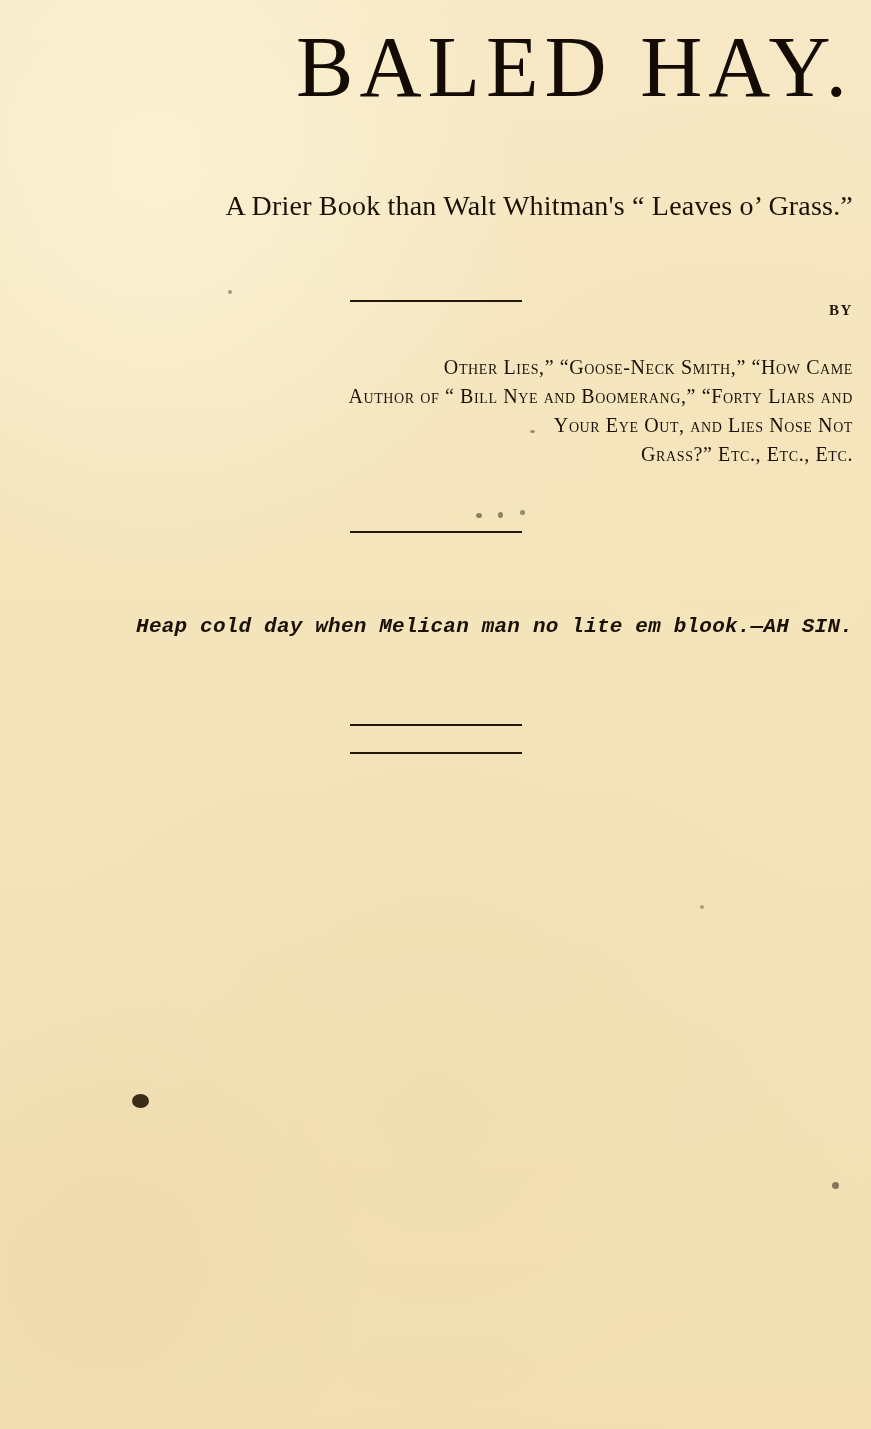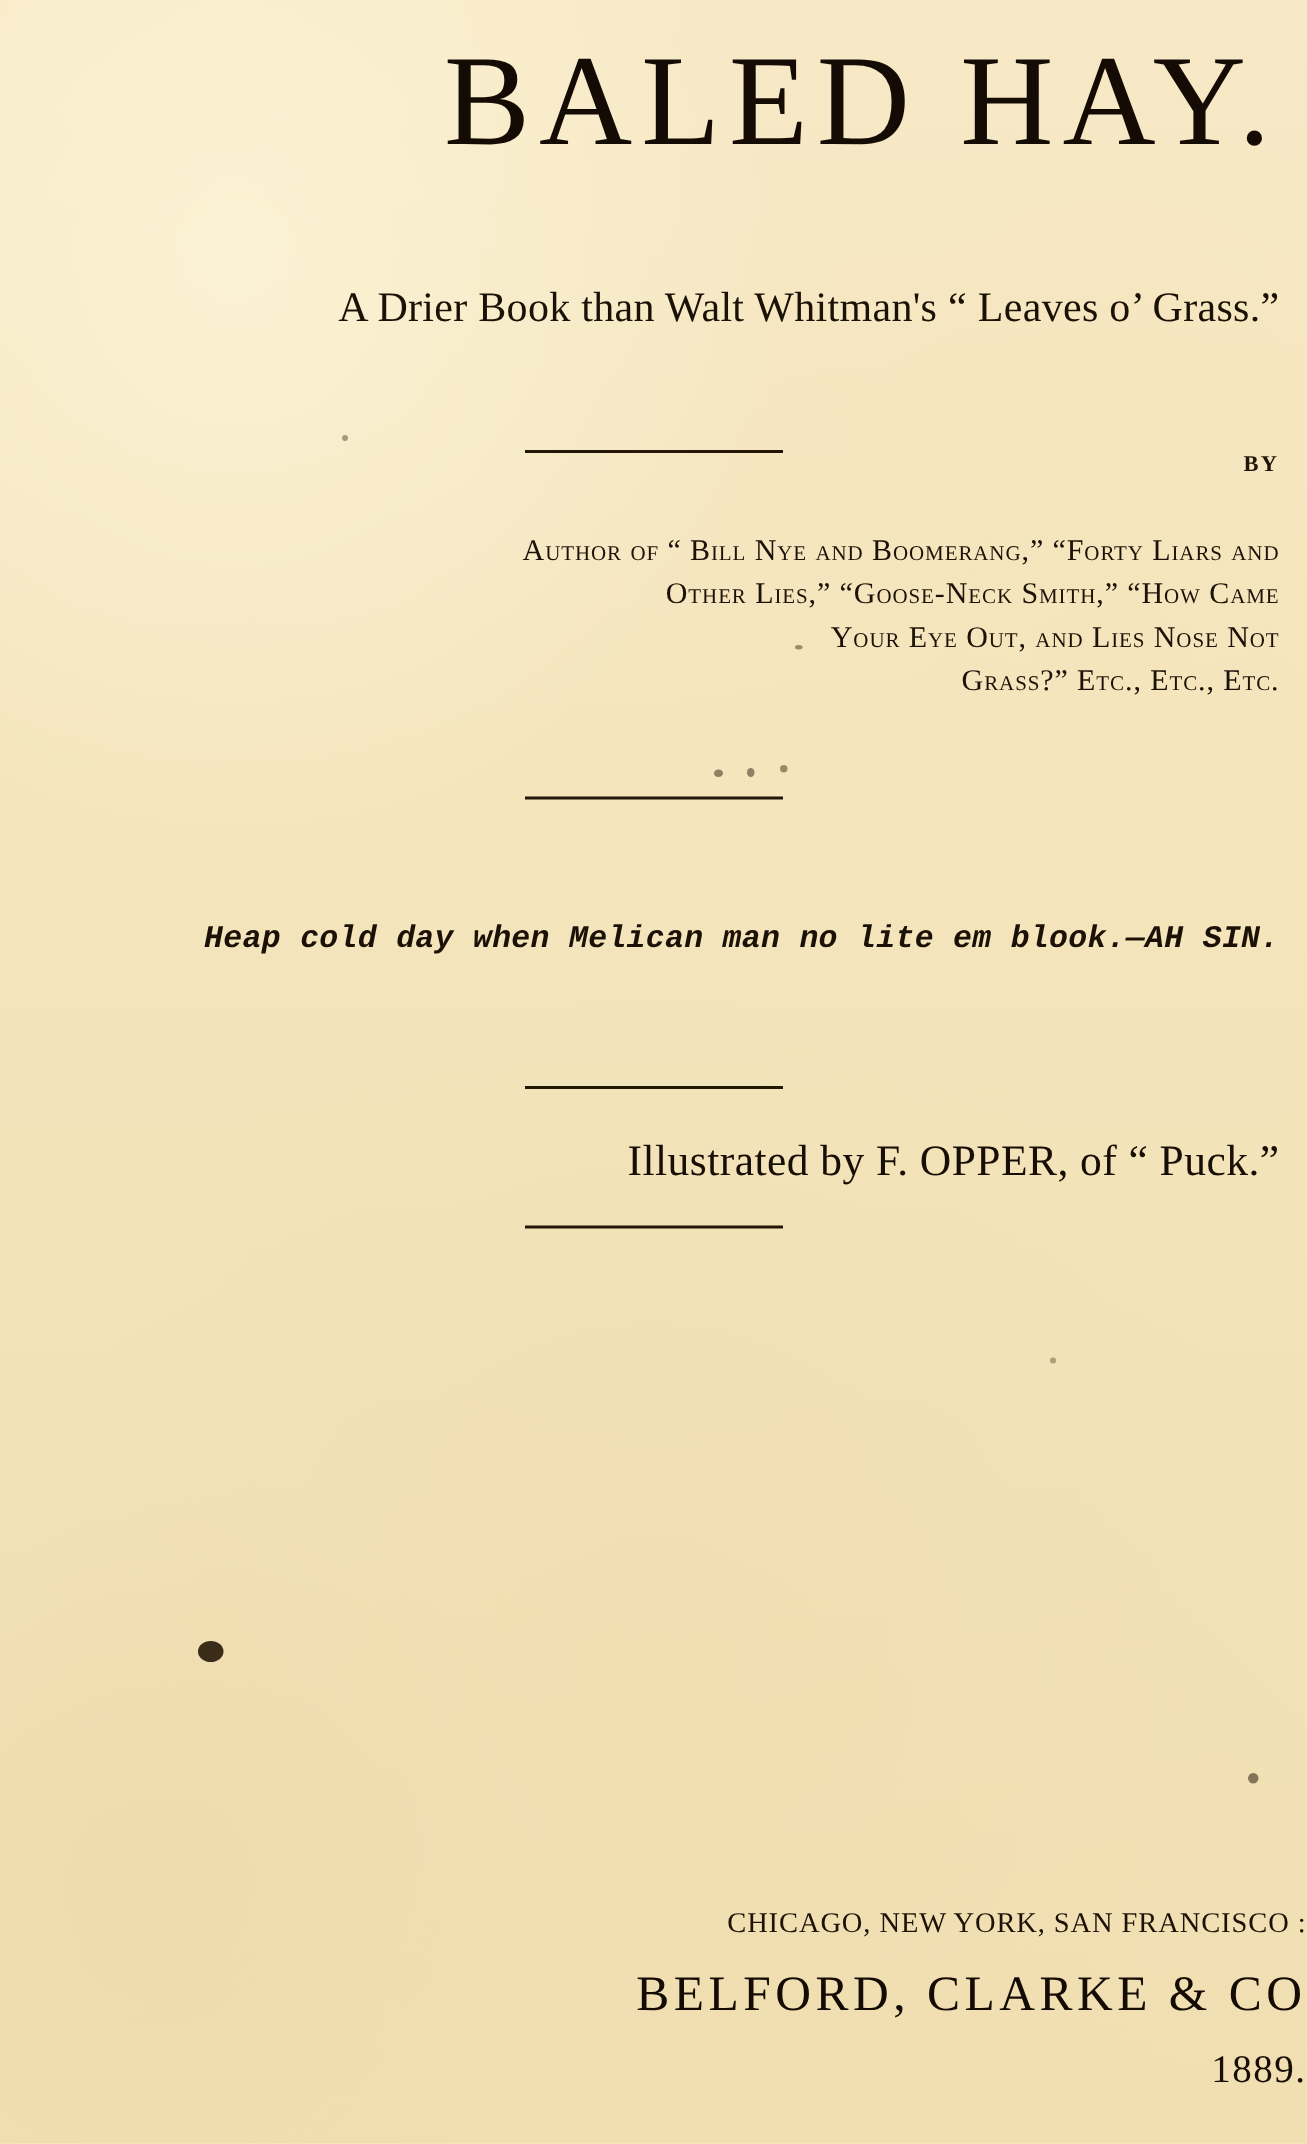--- a/index.html
+++ b/index.html
@@ -159,41 +159,35 @@
   <h1 class="title">BALED HAY.</h1>
 
   <div class="subtitle">A Drier Book than Walt Whitman's “ Leaves o’ Grass.”</div>
 
   <hr class="rule rule-1">
 
   <div class="by">BY</div>
 
 
   <div class="credits">
+    <div>Other Lies,” “Goose-Neck Smith,” “How Came</div>
     <div>Author of “ Bill Nye and Boomerang,” “Forty Liars and</div>
-    <div>Other Lies,” “Goose-Neck Smith,” “How Came</div>
     <div>Your Eye Out, and Lies Nose Not</div>
     <div>Grass?” Etc., Etc., Etc.</div>
   </div>
 
   <hr class="rule rule-2">
 
   <div class="epigraph">Heap cold day when Melican man no lite em blook.—AH SIN.</div>
 
   <hr class="rule rule-3">
 
-  <div class="illustrator">Illustrated by F. OPPER, of “ Puck.”</div>
 
   <hr class="rule rule-4">
 
-  <div class="imprint">
-    <div class="cities">CHICAGO, NEW YORK, SAN FRANCISCO :</div>
-    <div class="publisher">BELFORD, CLARKE &amp; CO</div>
-    <div class="year">1889.</div>
-  </div>
 
 </div>
 
 <div class="speck speck-blot"></div>
 <div class="speck speck-small"></div>
 <div class="speck speck-tiny-1"></div>
 <div class="speck speck-tiny-2"></div>
 <div class="speck speck-tiny-3"></div>
 <div class="speck speck-tiny-4"></div>
 <div class="speck speck-tiny-5"></div>

